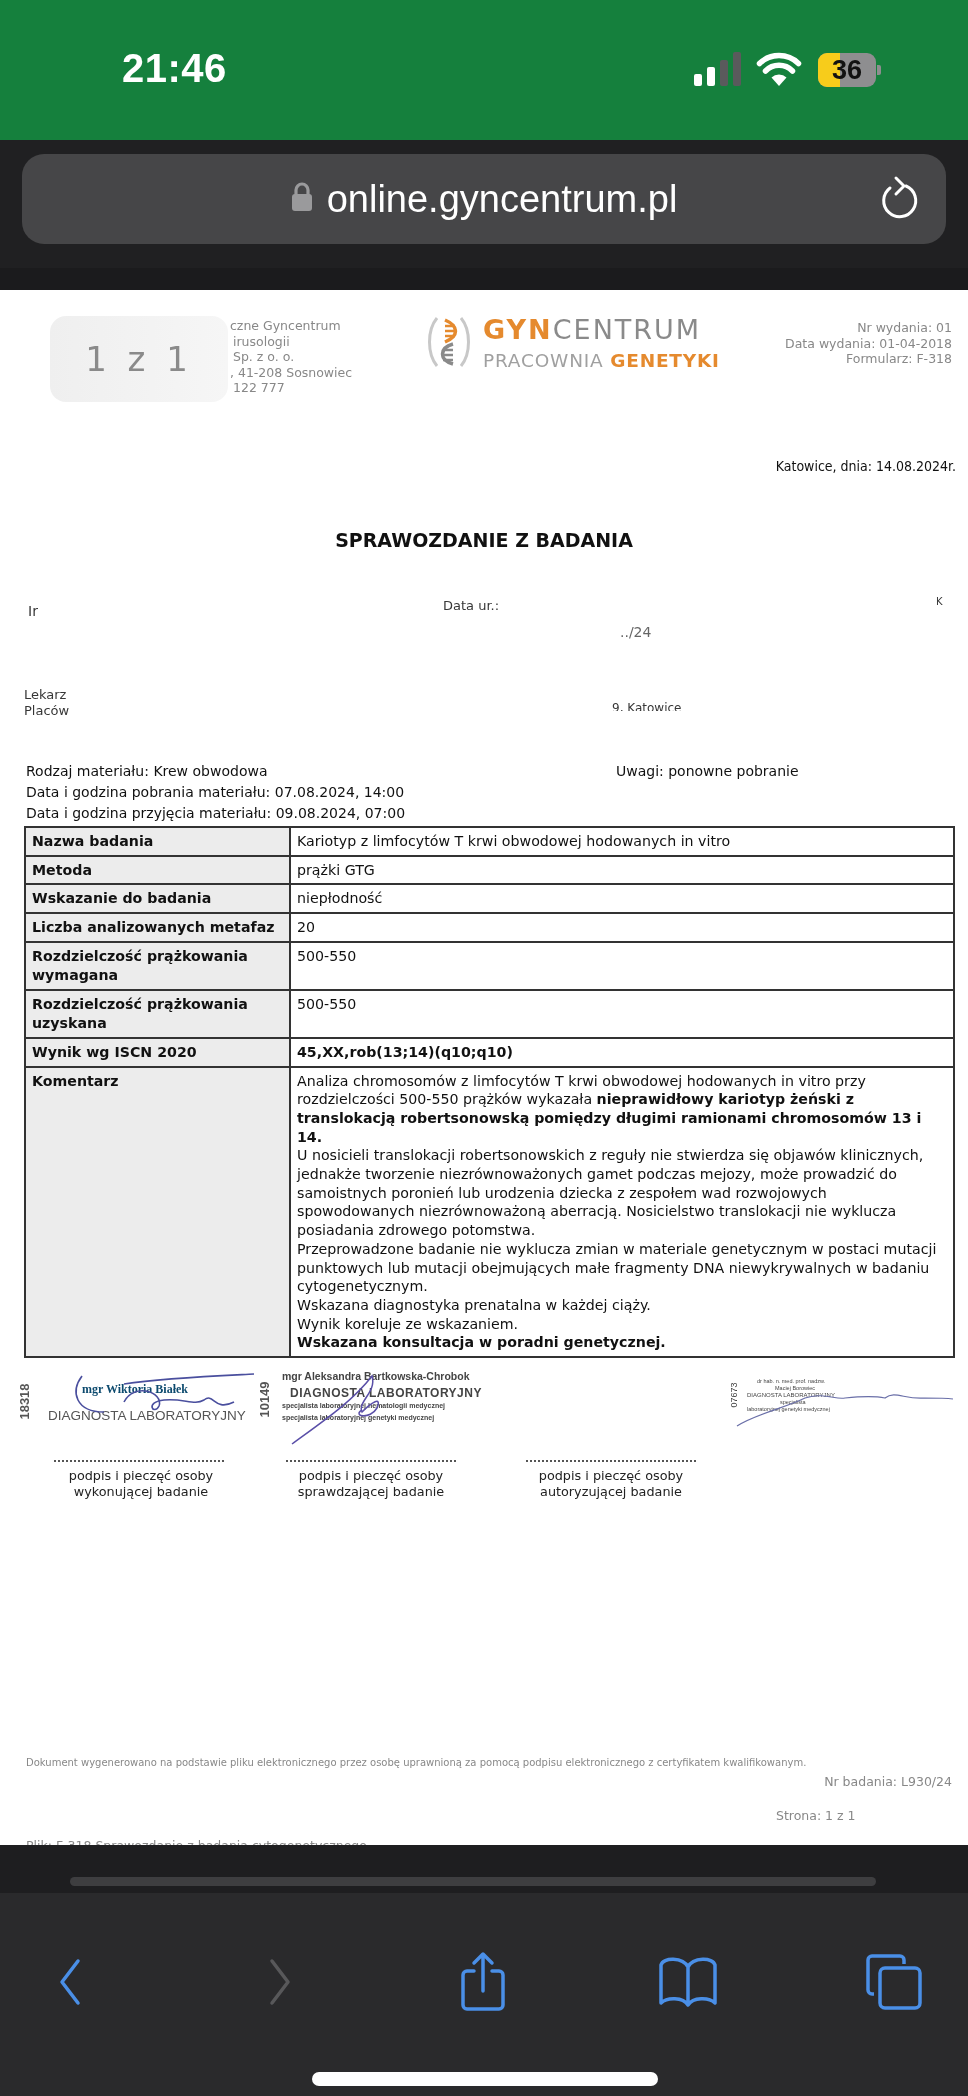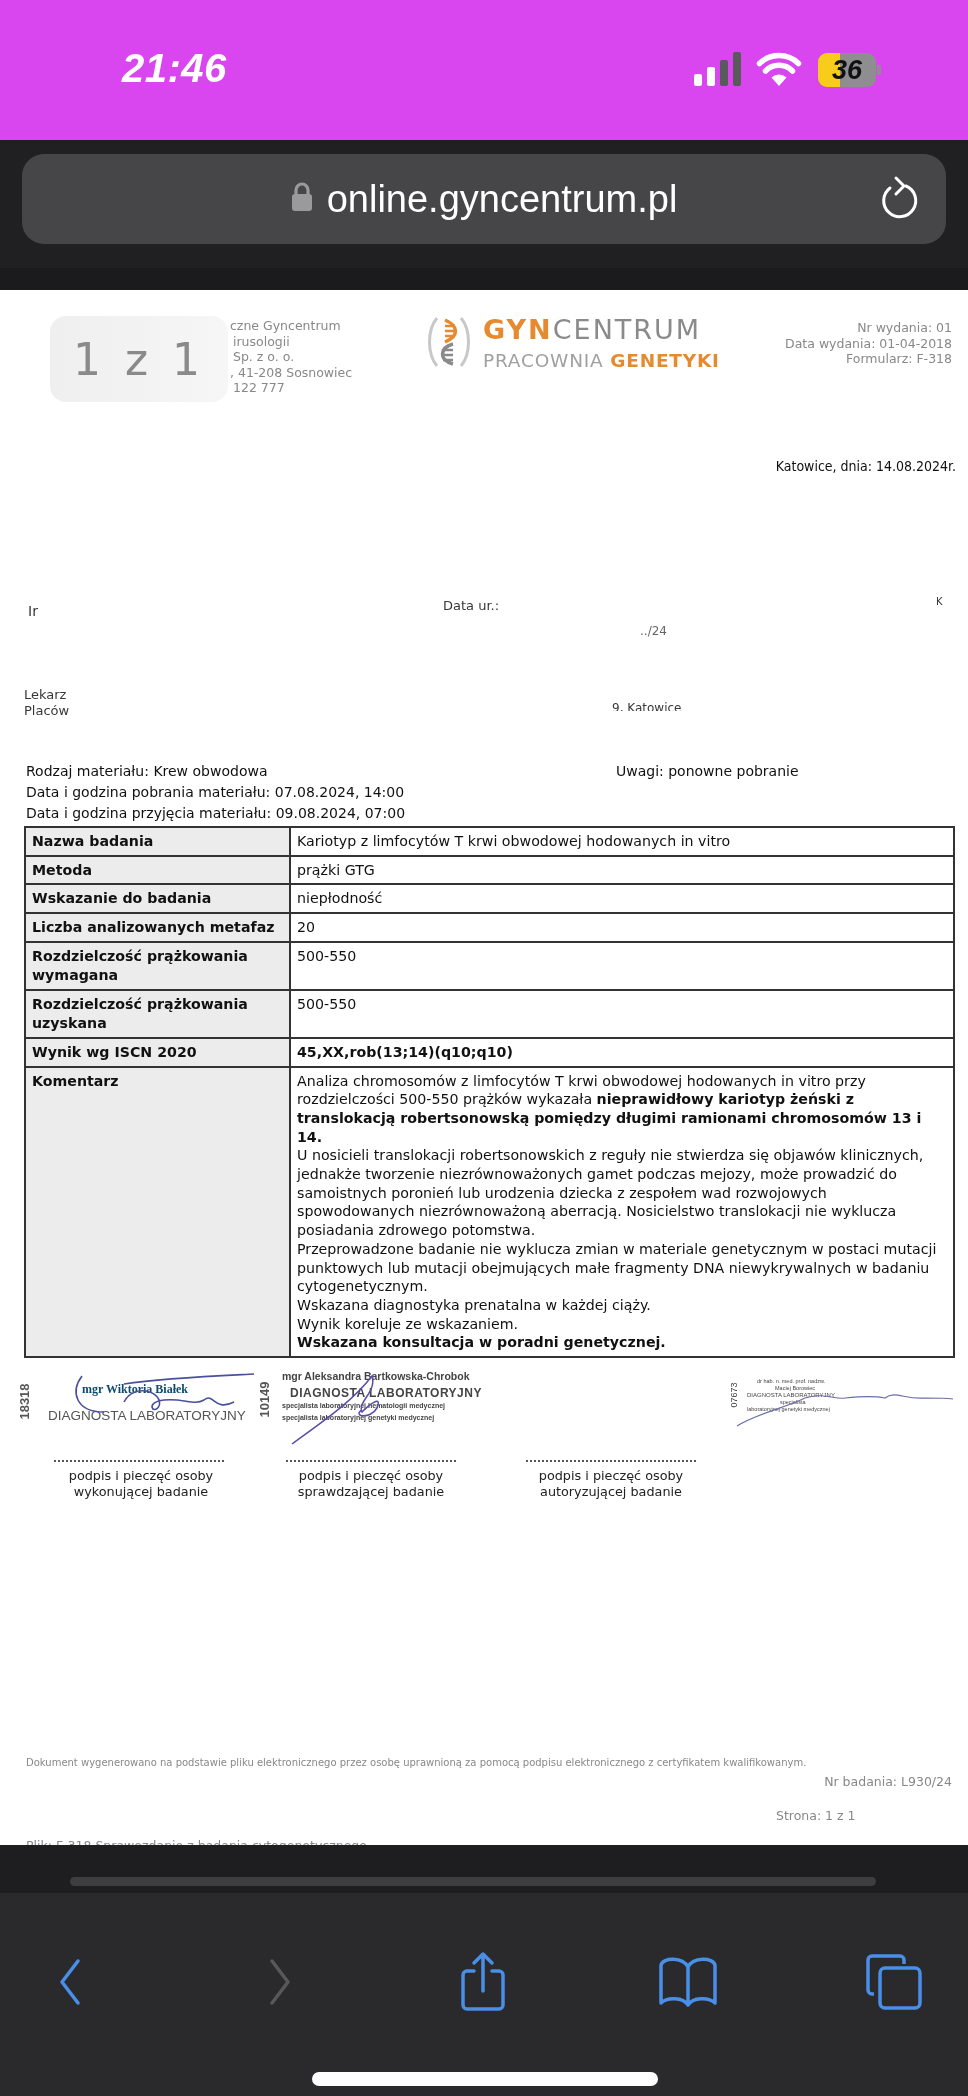--- a/index.html
+++ b/index.html
@@ -1,20 +1,20 @@
 <!DOCTYPE html>
 <html><head>
   <meta charset="utf-8">
   <style>
     * { box-sizing: border-box; margin: 0; padding: 0; }
     html, body { width: 968px; height: 2096px; background: #202022; overflow: hidden; }
     body { font-family: "DejaVu Sans", sans-serif; position: relative; }
 
     
-    .status-bar { position: absolute; left: 0; top: 0; width: 968px; height: 140px; background: #d946ef; font-style: italic; }
+    .status-bar { position: absolute; left: 0; top: 0; width: 968px; height: 140px; background: #15803d; }
     .status-time { position: absolute; left: 122px; top: 46px; font-family: "Liberation Sans", sans-serif; font-weight: bold; font-size: 40px; color: #fff; letter-spacing: 0.5px; }
     .signal { position: absolute; left: 694px; top: 52px; width: 50px; height: 34px; }
     .signal span { position: absolute; bottom: 0; width: 8px; border-radius: 2px; background: #fff; }
     .signal span.dim { background: #5a5a5c; }
     .wifi { position: absolute; left: 756px; top: 50px; width: 46px; height: 38px; }
     .battery { position: absolute; left: 818px; top: 53px; width: 62px; height: 34px; }
     .battery .body { position: absolute; left: 0; top: 0; width: 58px; height: 34px; border-radius: 9px; background: #8e8e90; overflow: hidden; }
     .battery .fill { position: absolute; left: 0; top: 0; width: 22px; height: 34px; background: #f7cc1b; }
     .battery .num { position: absolute; left: 0; top: 0; width: 58px; height: 34px; line-height: 34px; text-align: center; font-family: "Liberation Sans", sans-serif; font-weight: bold; font-size: 27px; color: #111; }
     .battery .cap { position: absolute; left: 59px; top: 12px; width: 4px; height: 10px; border-radius: 0 2px 2px 0; background: #8e8e90; }
@@ -24,21 +24,21 @@
     .url-inner { position: absolute; left: 0; top: 0; width: 100%; height: 100%; display: flex; align-items: center; justify-content: center; }
     .lock-icon { width: 22px; height: 30px; margin-right: 14px; position: relative; top: -2px; }
     .url-text { font-family: "Liberation Sans", sans-serif; font-size: 38px; color: #fff; }
     .reload-icon { position: absolute; right: 24px; top: 20px; width: 46px; height: 50px; }
 
     .page-sep { position: absolute; left: 0; top: 268px; width: 968px; height: 22px; background: #1b1b1d; }
 
     
     .doc { position: absolute; left: 0; top: 290px; width: 968px; height: 1555px; background: #fff; color: #111; }
     .page-counter { position: absolute; left: 50px; top: 26px; width: 178px; height: 86px; border-radius: 16px; background: linear-gradient(90deg,#efefef,#f6f6f6); display: flex; align-items: center; justify-content: center; }
-    .page-counter span { font-size: 44px; color: #8a8a8a; letter-spacing: 5px; }
+    .page-counter span { font-size: 34px; color: #8a8a8a; letter-spacing: 5px; }
     .company-info { position: absolute; left: 230px; top: 28px; font-size: 12.5px; line-height: 15.5px; color: #888; }
     .logo { position: absolute; left: 425px; top: 20px; width: 300px; height: 70px; }
     .logo .gyn { position: absolute; left: 58px; top: 4px; font-family: "DejaVu Sans", sans-serif; font-size: 27px; font-weight: bold; letter-spacing: 2px; white-space: nowrap; }
     .logo .gyn .o { color: #e58a2e; }
     .logo .gyn .g { color: #8a8a8a; font-weight: normal; }
     .logo .sub { position: absolute; left: 58px; top: 40px; font-size: 18.5px; letter-spacing: 0.8px; white-space: nowrap; }
     .logo .sub .g { color: #a0a0a0; }
     .logo .sub .o { color: #e58a2e; font-weight: bold; }
     .logo svg { position: absolute; left: 0; top: 4px; }
     .form-info { position: absolute; right: 16px; top: 30px; font-size: 12.5px; line-height: 15.5px; color: #888; text-align: right; }
@@ -158,26 +158,27 @@
 
   <div class="form-info">
     <div>Nr wydania: 01</div>
     <div>Data wydania: 01-04-2018</div>
     <div>Formularz: F-318</div>
   </div>
 
   <div class="place-date">Katowice, dnia: 14.08.2024r.</div>
 
   <div class="doc-title">
+    <div>SPRAWOZDANIE Z BADANIA</div>
   </div>
 
   <div class="patient-line redacted-note" style="left:28px; top:313px;">Ir</div>
   <div class="patient-line redacted-note" style="left:443px; top:308px; font-size:13px;">Data ur.:</div>
   <div class="patient-line redacted-note" style="left:936px; top:306px; font-size:10px;">K</div>
-  <div class="patient-line redacted-note" style="left:640px; top:334px; font-size:12px; color:#555;">../24</div>
+  <div class="patient-line redacted-note" style="left:620px; top:334px; font-size:14px; color:#555;">../24</div>
   <div class="patient-line redacted-note" style="left:24px; top:397px; font-size:13px;">Lekarz</div>
   <div class="patient-line redacted-note" style="left:24px; top:413px; font-size:13px;">Placów</div>
   <div class="patient-line redacted-note" style="left:612px; top:411px; font-size:12px; height:10px; overflow:hidden;">9, Katowice</div>
 
   <div class="material" style="top:473px;">Rodzaj materiału: Krew obwodowa</div>
   <div class="material" style="left:616px; top:473px;">Uwagi: ponowne pobranie</div>
   <div class="material" style="top:494px;">Data i godzina pobrania materiału: 07.08.2024, 14:00</div>
   <div class="material" style="top:515px;">Data i godzina przyjęcia materiału: 09.08.2024, 07:00</div>
 
   <table class="report-table">

